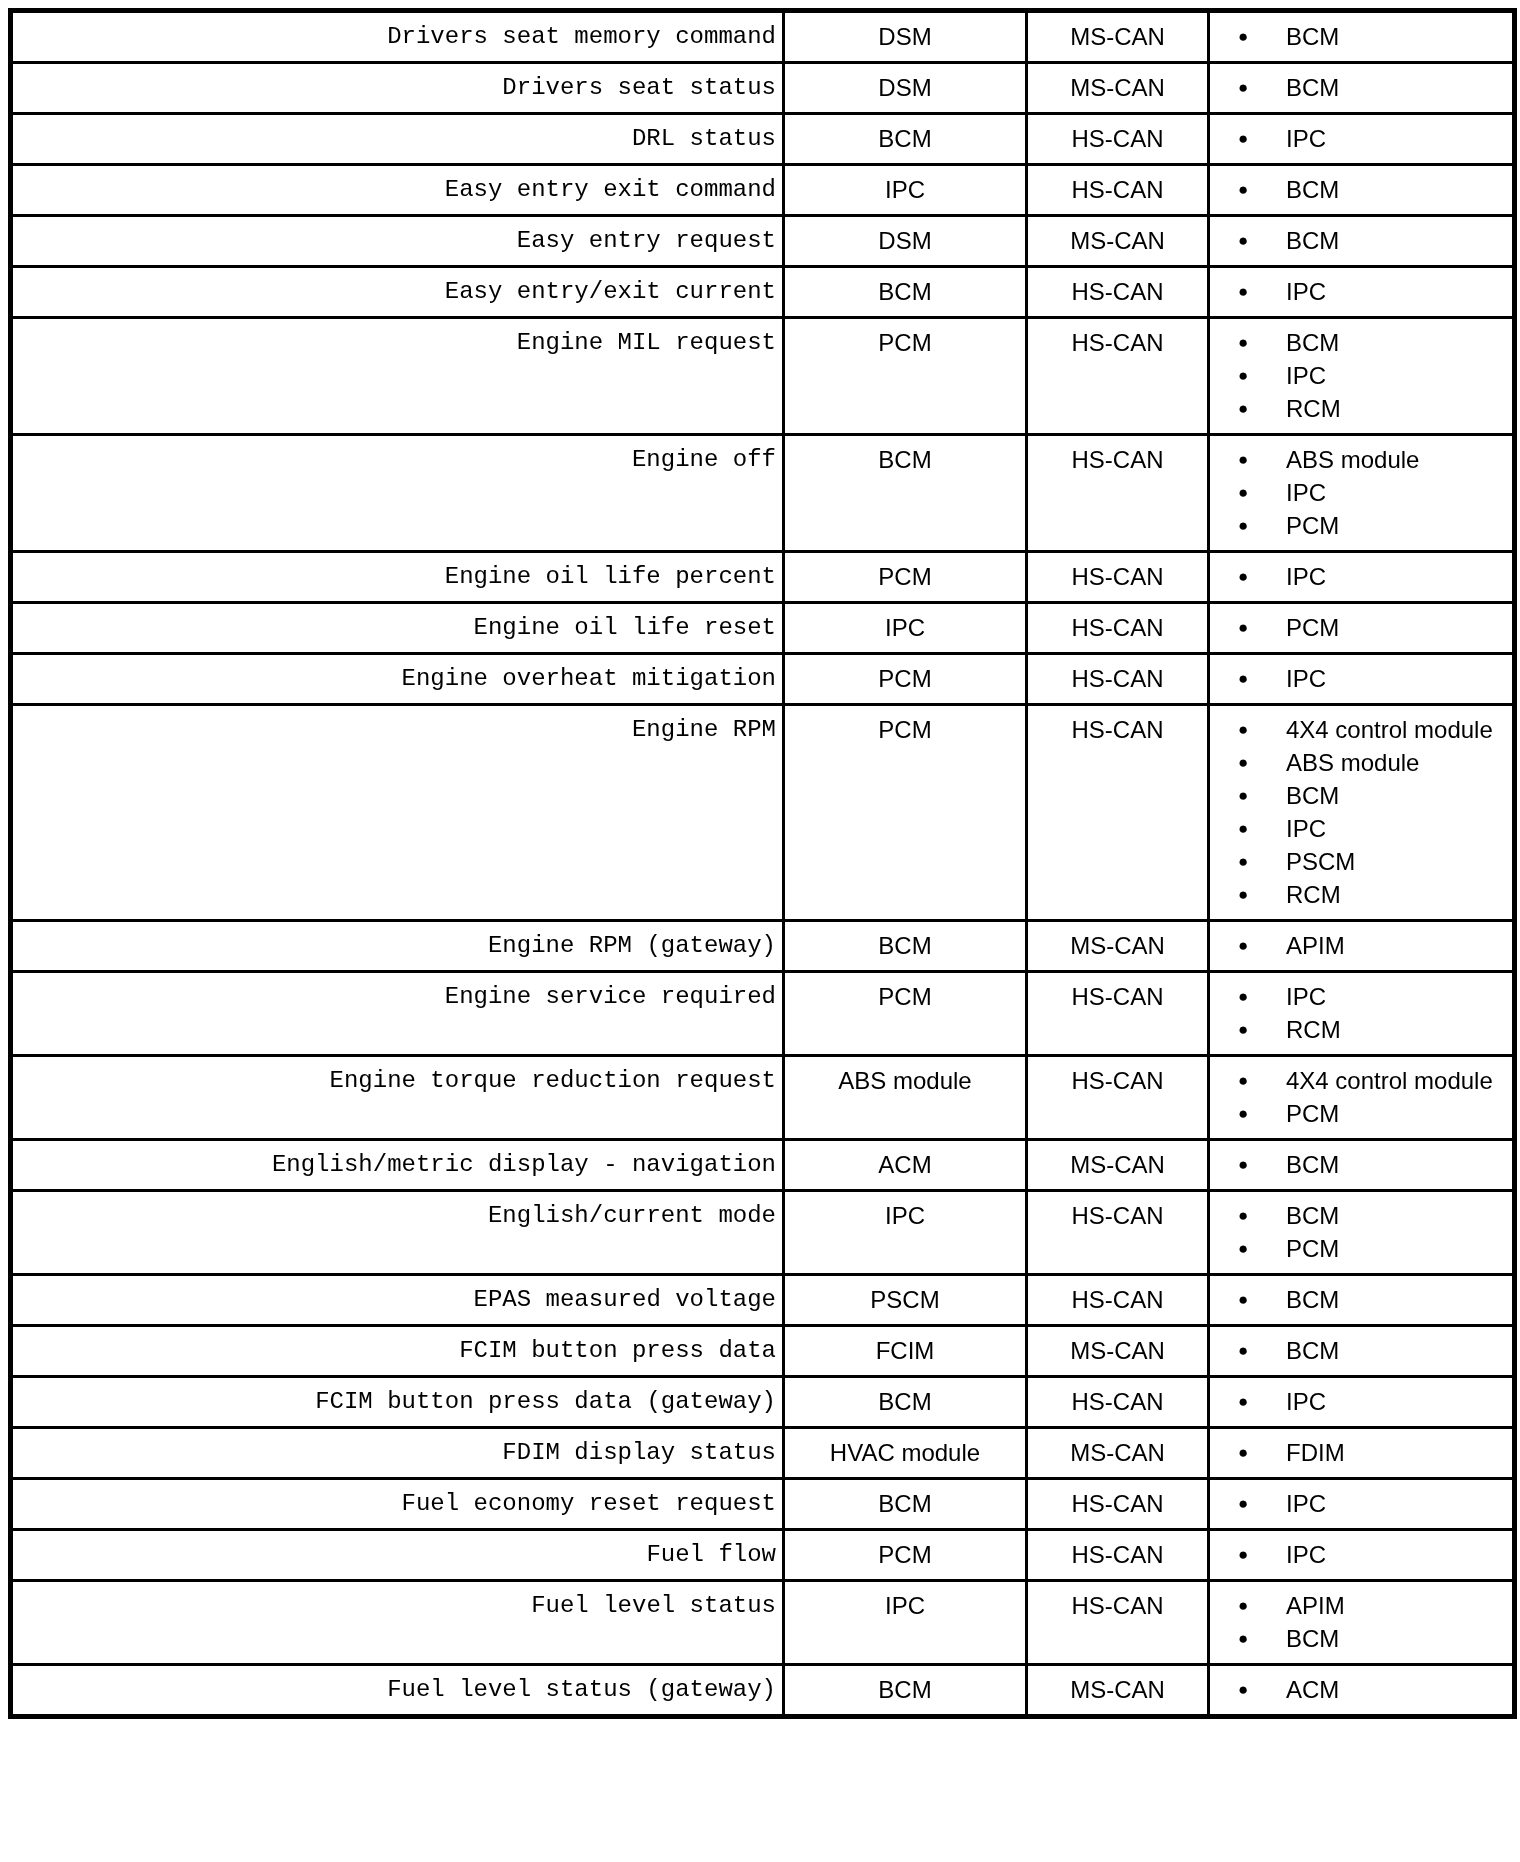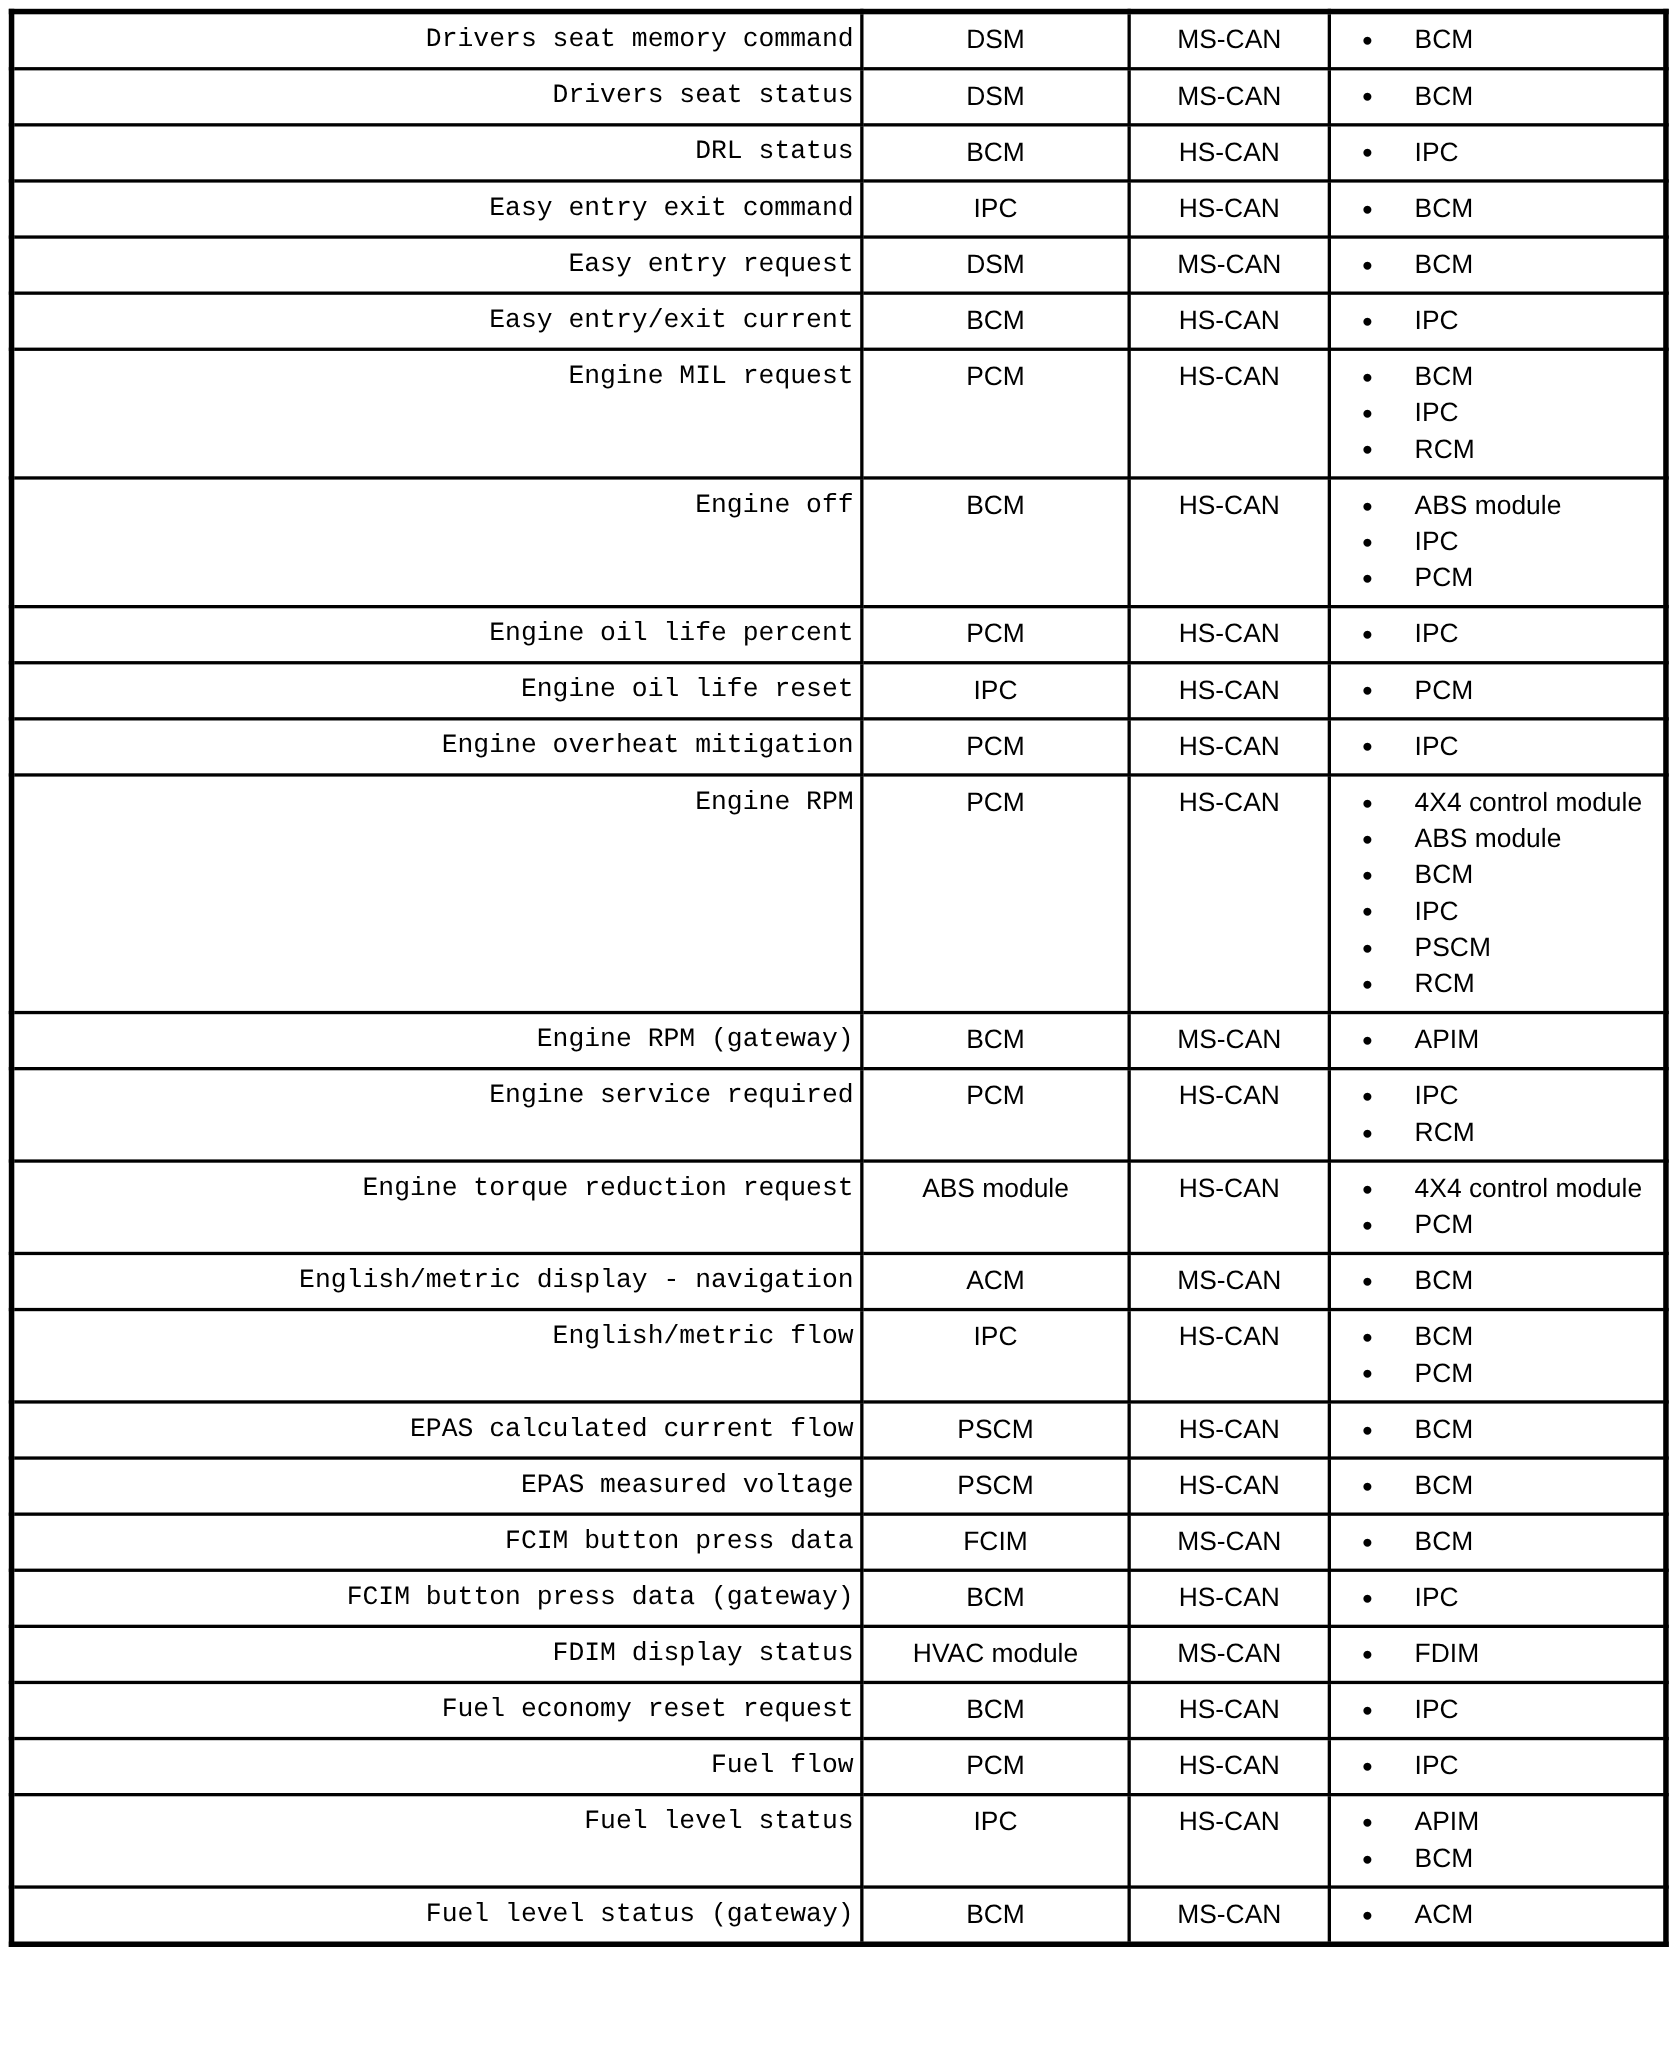--- a/index.html
+++ b/index.html
@@ -361,52 +361,36 @@
     </td>
     <td class="cell receivers">
       <ul class="receiver-list">
               <li class="receiver-item"><span class="bullet">●</span><span class="receiver-label">BCM</span></li>
             </ul>
     </td>
   </tr>
 
   <tr class="row">
     <td class="cell signal">
-      <span>English/metric flow</span>
+      <span>English/current mode</span>
     </td>
     <td class="cell source">
       <span>IPC</span>
     </td>
     <td class="cell network">
       <span>HS-CAN</span>
     </td>
     <td class="cell receivers">
       <ul class="receiver-list">
               <li class="receiver-item"><span class="bullet">●</span><span class="receiver-label">BCM</span></li>
               <li class="receiver-item"><span class="bullet">●</span><span class="receiver-label">PCM</span></li>
             </ul>
     </td>
   </tr>
 
-  <tr class="row">
-    <td class="cell signal">
-      <span>EPAS calculated current flow</span>
-    </td>
-    <td class="cell source">
-      <span>PSCM</span>
-    </td>
-    <td class="cell network">
-      <span>HS-CAN</span>
-    </td>
-    <td class="cell receivers">
-      <ul class="receiver-list">
-              <li class="receiver-item"><span class="bullet">●</span><span class="receiver-label">BCM</span></li>
-            </ul>
-    </td>
-  </tr>
 
   <tr class="row">
     <td class="cell signal">
       <span>EPAS measured voltage</span>
     </td>
     <td class="cell source">
       <span>PSCM</span>
     </td>
     <td class="cell network">
       <span>HS-CAN</span>

